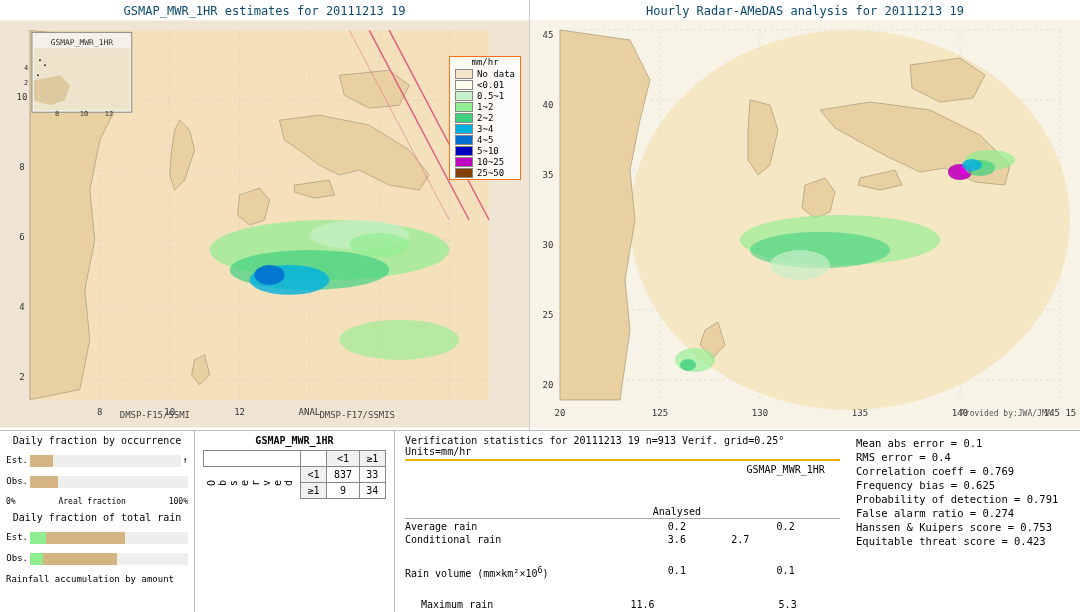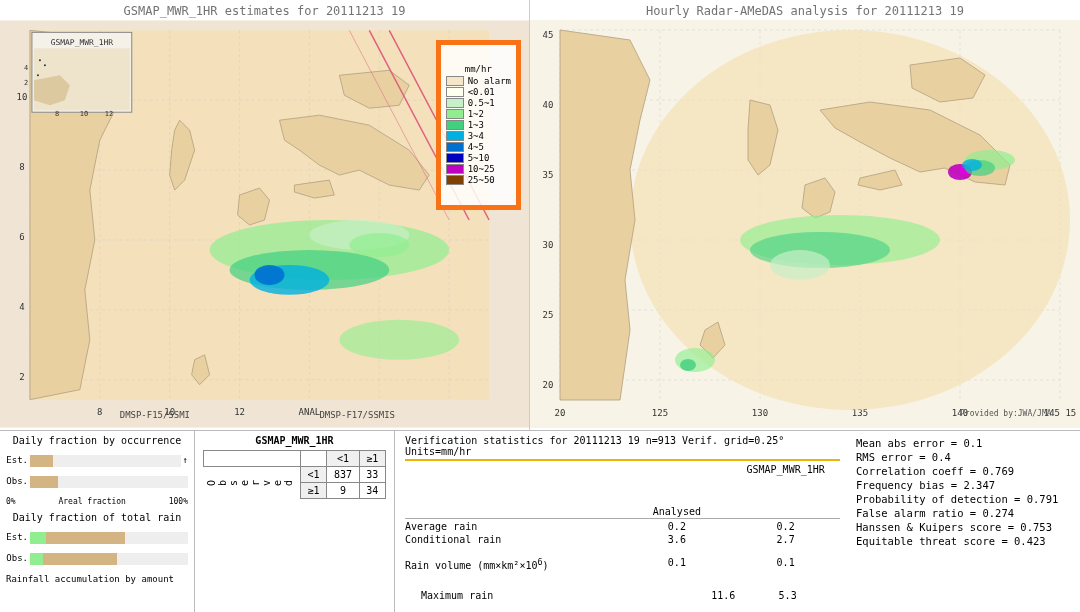--- a/index.html
+++ b/index.html
@@ -31,21 +31,21 @@
     .right-map-area {
       width: 550px;
       height: 430px;
       position: relative;
     }
     .map-title {
       text-align: center;
       font-size: 12px;
       font-family: monospace;
       padding: 4px 0 2px 0;
-      color: #737373;
+      color: #0c4a6e;
     }
     .map-canvas {
       width: 100%;
       height: calc(100% - 22px);
       position: relative;
     }
     
     .map-svg {
       width: 100%;
       height: 100%;
@@ -140,24 +140,24 @@
       padding-bottom: 2px;
     }
     .right-stat-line {
       margin: 2px 0;
       font-size: 10.5px;
     }
     
     .legend-box {
       position: absolute;
       right: 8px;
-      top: 20px;
+      top: 36px;
       background: rgba(255,255,255,0.85);
-      border: 5px solid #f97316;
-      padding: 19px 5px;
+      border: 1px solid #f97316;
+      padding: 0 5px;
       font-size: 9px;
     }
     .legend-item {
       display: flex;
       align-items: center;
       margin: 1px 0;
     }
     .legend-color {
       width: 18px;
       height: 10px;
@@ -255,37 +255,37 @@
 
           <text x="120" y="398" font-size="9" fill="#444">DMSP-F15/SSMI</text>
           <text x="320" y="398" font-size="9" fill="#444">DMSP-F17/SSMIS</text>
         </svg>
 
         
         <div class="legend-box">
           <div style="font-size:9px;text-align:center;margin-bottom:2px;">mm/hr</div>
           <div class="legend-item">
             <div class="legend-color" style="background:#f5e6c8;"></div>
-            <span>No alarm</span>
+            <span>No data</span>
           </div>
           <div class="legend-item">
             <div class="legend-color" style="background:#fffff0;"></div>
             <span>&lt;0.01</span>
           </div>
           <div class="legend-item">
             <div class="legend-color" style="background:#c8f0c8;"></div>
             <span>0.5~1</span>
           </div>
           <div class="legend-item">
             <div class="legend-color" style="background:#90ee90;"></div>
             <span>1~2</span>
           </div>
           <div class="legend-item">
             <div class="legend-color" style="background:#40d080;"></div>
-            <span>1~3</span>
+            <span>2~2</span>
           </div>
           <div class="legend-item">
             <div class="legend-color" style="background:#00b0e0;"></div>
             <span>3~4</span>
           </div>
           <div class="legend-item">
             <div class="legend-color" style="background:#0070d0;"></div>
             <span>4~5</span>
           </div>
           <div class="legend-item">
@@ -460,41 +460,41 @@
             <div style="flex:1;text-align:center;font-size:10px;">GSMAP_MWR_1HR</div>
           </div>
           <div style="display:flex;margin:2px 0;">
             <div style="flex:2;font-size:10px;">Average rain</div>
             <div style="flex:1;text-align:center;font-size:10px;">0.2</div>
             <div style="flex:1;text-align:center;font-size:10px;">0.2</div>
           </div>
           <div style="display:flex;margin:2px 0;">
             <div style="flex:2;font-size:10px;">Conditional rain</div>
             <div style="flex:1;text-align:center;font-size:10px;">3.6</div>
-            <div style="flex:1;text-align:center;font-size:10px;">2.7</div>
-          </div>
-          <div style="display:flex;margin:12px 0;">
+            <div style="flex:1;font-size:10px;">2.7</div>
+          </div>
+          <div style="display:flex;margin:20px 0;">
             <div style="flex:2;font-size:10px;">Rain volume (mm×km²×10<sup>6</sup>)</div>
             <div style="flex:1;text-align:center;font-size:10px;">0.1</div>
             <div style="flex:1;text-align:center;font-size:10px;">0.1</div>
           </div>
           <div style="display:flex;margin:19px 0;padding-left:16px;">
             <div style="flex:2;font-size:10px;">Maximum rain</div>
-            <div style="flex:1;text-align:right;font-size:10px;">11.6</div>
+            <div style="flex:1;text-align:left;font-size:10px;">11.6</div>
             <div style="flex:1;text-align:center;font-size:10px;">5.3</div>
           </div>
         </div>
       </div>
     </div>
 
     <div class="bottom-right-stats">
       <div class="right-stat-line">Mean abs error = 0.1</div>
       <div class="right-stat-line">RMS error = 0.4</div>
       <div class="right-stat-line">Correlation coeff = 0.769</div>
-      <div class="right-stat-line">Frequency bias = 2.347</div>
+      <div class="right-stat-line">Frequency bias = 0.625</div>
       <div class="right-stat-line">Probability of detection = 0.791</div>
       <div class="right-stat-line">False alarm ratio = 0.274</div>
       <div class="right-stat-line">Hanssen &amp; Kuipers score = 0.753</div>
       <div class="right-stat-line">Equitable threat score = 0.423</div>
     </div>
 
   </div>
 </div>
 
 </body></html>

